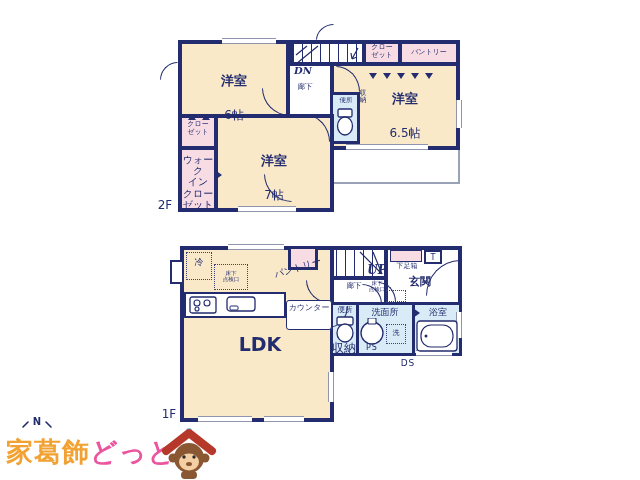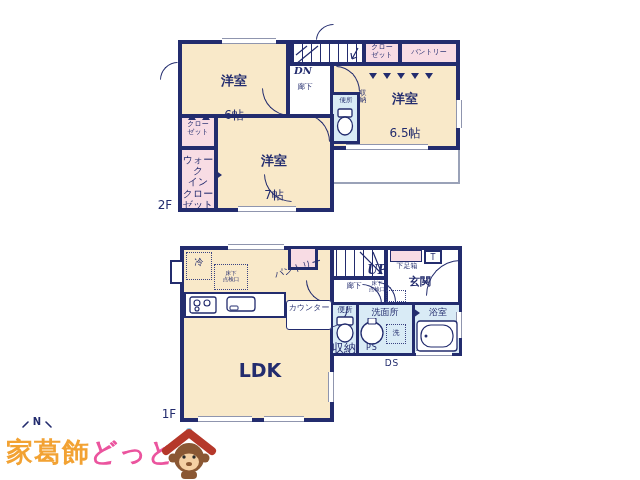--- a/index.html
+++ b/index.html
@@ -175,37 +175,37 @@
     <svg class="abs" style="left:358px;top:78px;" width="28" height="28" viewBox="0 0 28 28">
       <circle cx="14" cy="15" r="11" fill="#fff" stroke="#232C6E" stroke-width="1.3"></circle>
       <rect x="10" y="0" width="8" height="6" rx="1" fill="#fff" stroke="#232C6E" stroke-width="1.1"></rect>
     </svg>
     <svg class="abs" style="left:416px;top:80px;" width="42" height="32" viewBox="0 0 42 32">
       <rect x="1" y="1" width="40" height="30" rx="3" fill="#fff" stroke="#232C6E" stroke-width="1.3"></rect>
       <rect x="5" y="5" width="32" height="22" rx="10" fill="none" stroke="#232C6E" stroke-width="1.2"></rect>
       <circle cx="10" cy="16" r="1.5" fill="#232C6E"></circle>
     </svg>
 
-    <div class="abs lbl" style="left:200px;top:102px;width:120px;height:54px;">
+    <div class="abs lbl" style="left:200px;top:76px;width:120px;height:54px;">
       <div class="b" style="font-size:19px;">LDK</div>
     </div>
     <div class="abs lbl rot" style="left:268px;top:32px;width:64px;height:16px;font-size:9.5px;">パントリー</div>
     <div class="abs lblbox lbl" style="left:286px;top:60px;width:46px;height:30px;font-size:8px;line-height:13px;">カウンター</div>
     <div class="abs lbl it" style="left:364px;top:24px;width:26px;height:13px;font-size:12px;">UP</div>
     <div class="abs lbl" style="left:342px;top:42px;width:24px;height:11px;font-size:7.5px;">廊下</div>
     <div class="abs lbl" style="left:364px;top:40px;width:26px;height:16px;font-size:5.5px;">床下
 点検口</div>
     <div class="abs lbl" style="left:390px;top:23px;width:34px;height:10px;font-size:7px;">下足箱</div>
     <div class="abs lbl b" style="left:400px;top:36px;width:40px;height:14px;font-size:11px;">玄関</div>
     <div class="abs lbl" style="left:332px;top:66px;width:26px;height:10px;font-size:7.5px;">便所</div>
     <div class="abs lbl" style="left:330px;top:102px;width:28px;height:10px;font-size:12px;">収納</div>
     <div class="abs lbl" style="left:362px;top:67px;width:46px;height:12px;font-size:9px;">洗面所</div>
     <div class="abs lbl" style="left:362px;top:104px;width:20px;height:11px;font-size:8px;letter-spacing:1px;">PS</div>
     <div class="abs lbl" style="left:420px;top:67px;width:36px;height:12px;font-size:9px;">浴室</div>
-    <div class="abs lbl" style="left:380px;top:118px;width:24px;height:12px;font-size:9px;letter-spacing:1px;">DS</div>
+    <div class="abs lbl" style="left:396px;top:118px;width:24px;height:12px;font-size:9px;letter-spacing:1px;">DS</div>
     <div class="abs lbl" style="left:156px;top:168px;width:26px;height:14px;font-size:12px;">1F</div>
   </div>
 
   <div class="abs" style="left:0;top:408px;width:260px;height:72px;">
     <div class="abs" style="left:22px;top:8px;width:30px;height:16px;">
       <svg class="abs" style="left:0;top:3px;" width="30" height="12" viewBox="0 0 30 12">
         <path d="M1 8 L6 3 M24 3 L29 8" stroke="#232C6E" stroke-width="1.6" fill="none" stroke-linecap="round"></path>
       </svg>
       <span class="abs lbl b" style="left:9px;top:0;width:12px;font-size:10px;">N</span>
     </div>

